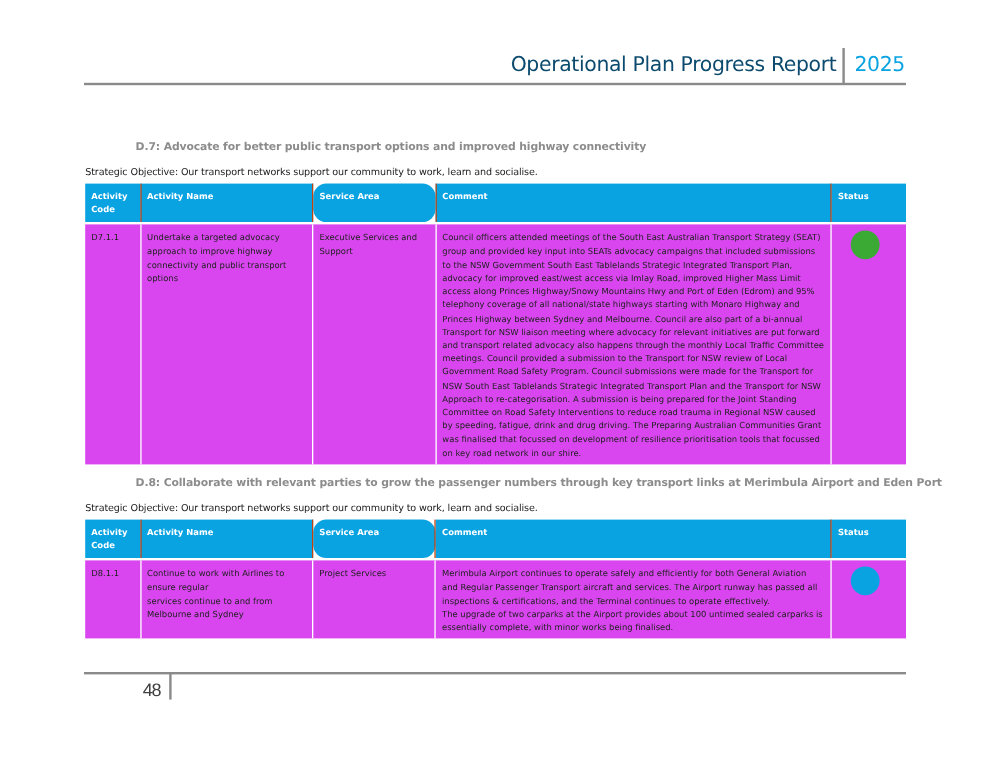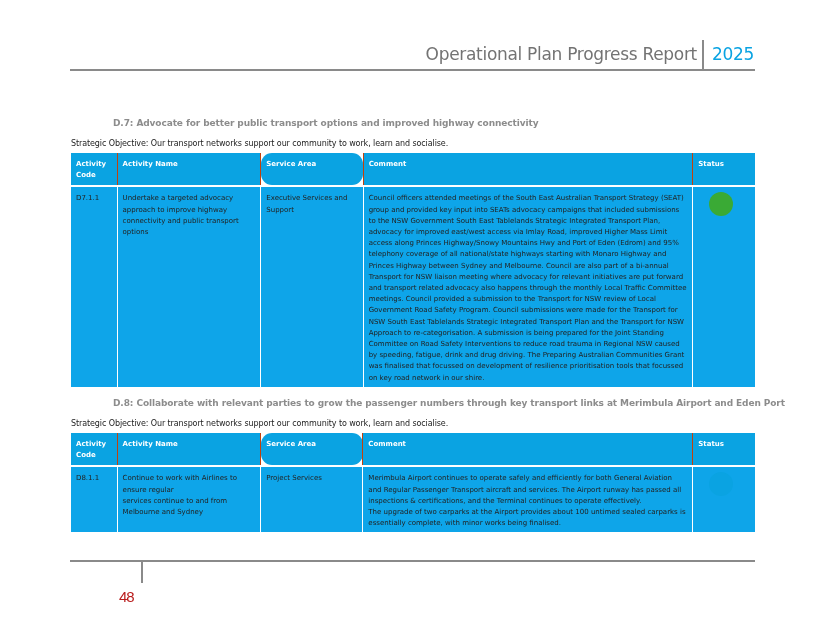--- a/index.html
+++ b/index.html
@@ -13,21 +13,21 @@
       position: relative;
       overflow: hidden;
       font-family: "Liberation Sans", sans-serif;
       color: #222;
     }
     .header-title {
       position: absolute;
       top: 44px;
       right: 128px;
       font-size: 17px;
-      color: #737373;
+      color: #0c4a6e;
       font-family: "DejaVu Sans", sans-serif;
       letter-spacing: -0.3px;
     }
     .header-sep {
       position: absolute;
       top: 40px;
       left: 702px;
       width: 2px;
       height: 30px;
       background: #8a8a8a;
@@ -83,21 +83,21 @@
       color: #ffffff;
       font-weight: bold;
       text-align: left;
       vertical-align: top;
       padding: 6px 5px 4px 5px;
       height: 22px;
       border-right: 1px solid #c2410c;
     }
     .tbl th:last-child { border-right: none; text-align: left; padding-right: 12px; }
     .tbl td {
-      background: #0ea5e9;
+      background: #d946ef;
       vertical-align: top;
       padding: 6px 5px 3px 5px;
       color: #222;
       border-right: 1px solid #ffffff;
     }
     .tbl td:last-child { border-right: none; }
     .tbl tr.sep td { padding: 0; height: 2px; background: #fff; }
     .col-code { width: 36px; }
     .col-name { width: 140px; }
     .col-svc  { width: 96px; border-radius: 11px; }
@@ -123,24 +123,24 @@
     .footer-sep {
       position: absolute;
       top: 561px;
       left: 141px;
       width: 2px;
       height: 22px;
       background: #8a8a8a;
     }
     .page-number {
       position: absolute;
-      top: 588px;
+      top: 567px;
       left: 119px;
       font-size: 15px;
-      color: #b91c1c;
+      color: #404040;
       font-family: "Liberation Sans Narrow", "Liberation Sans", sans-serif;
       letter-spacing: -1px;
     }
   </style>
 </head>
 <body>
 
 <div class="header-title">Operational Plan Progress Report</div>
 <div class="header-sep"></div>
 <div class="header-year">2025</div>

